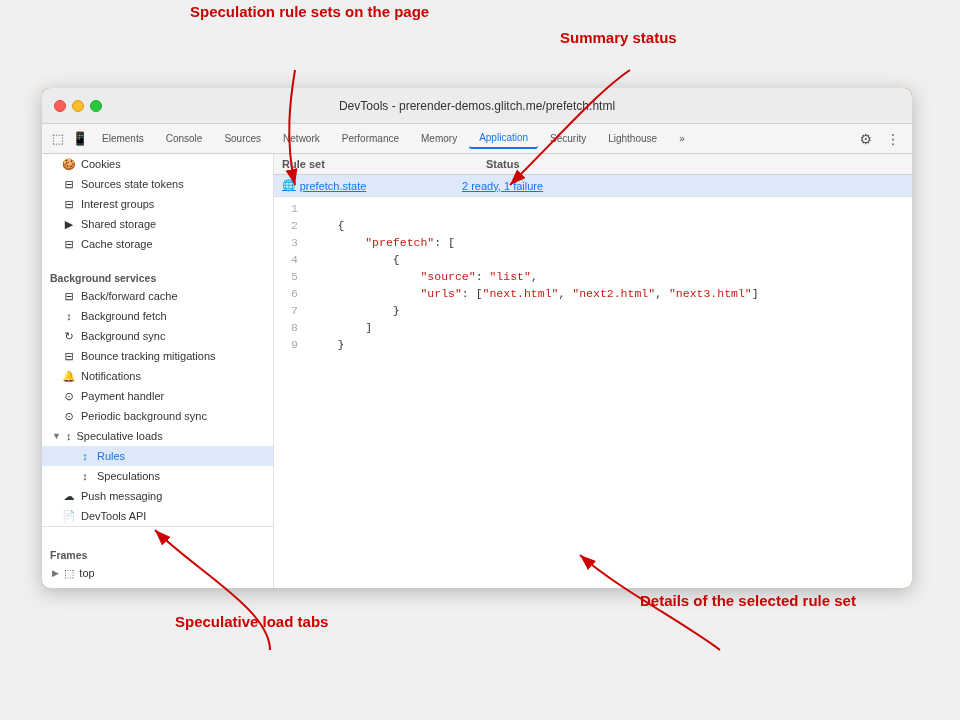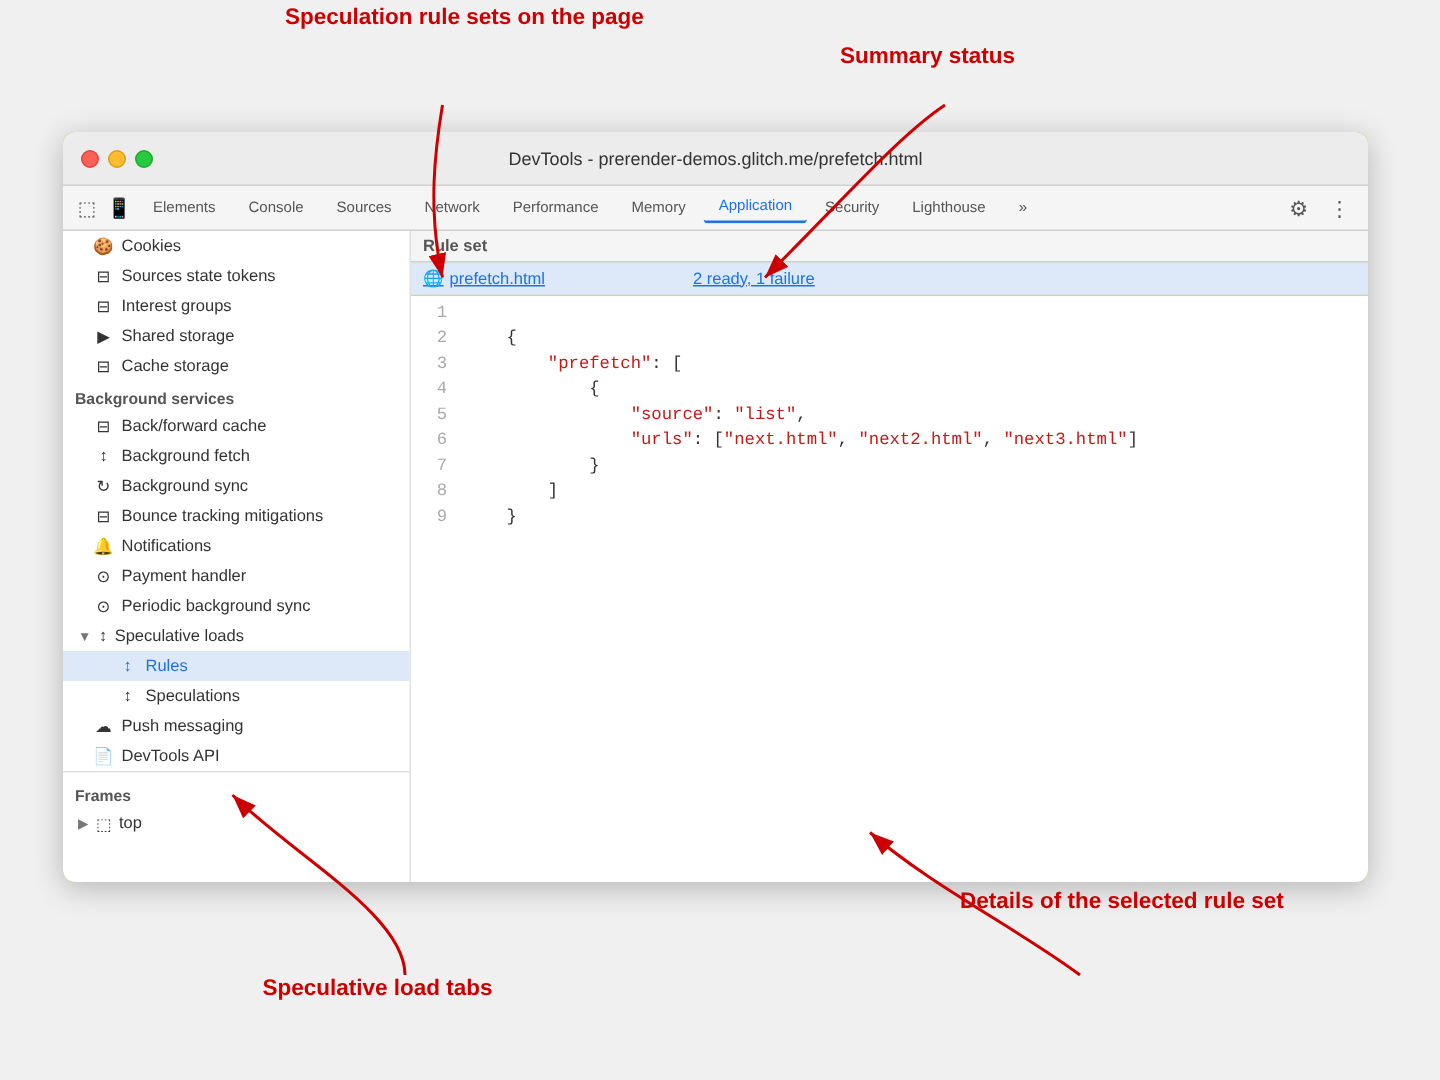--- a/index.html
+++ b/index.html
@@ -24,21 +24,21 @@
       pointer-events: none;
     }
 
     
     .browser-window {
       position: absolute;
       top: 88px;
       left: 42px;
       width: 870px;
       height: 500px;
-      background: #84cc16;
+      background: #a16207;
       border-radius: 8px;
       box-shadow: 0 4px 20px rgba(0,0,0,0.25);
       overflow: hidden;
     }
 
     
     .title-bar {
       height: 36px;
       background: #ececec;
       border-bottom: 1px solid #d0d0d0;
@@ -123,20 +123,21 @@
       border-right: 1px solid #e0e0e0;
       overflow-y: auto;
       font-size: 11px;
       color: #333;
     }
     .sidebar-section-header {
       padding: 6px 8px 2px 8px;
       font-size: 10.5px;
       font-weight: 600;
       color: #555;
+      margin-top: 12px;
     }
     .sidebar-item {
       padding: 2px 8px 2px 20px;
       display: flex;
       align-items: center;
       gap: 5px;
       cursor: pointer;
       height: 20px;
       font-size: 11px;
     }
@@ -376,25 +377,26 @@
           <span>top</span>
         </div>
       </div>
     </div>
 
     <div class="main-content">
 
       <div class="top-panel">
         <div class="table-header">
           <span class="col-ruleset">Rule set</span>
+          <span class="col-status">Status</span>
         </div>
         <div class="table-row">
           <span class="rule-link">
             <span class="globe-icon">🌐</span>
-            <span>prefetch.html</span>
+            <span>prefetch.state</span>
           </span>
           <span class="col-status">
             <span style="color: #1a73e8; text-decoration: underline; text-align: right;">2 ready, 1 failure</span>
           </span>
         </div>
       </div>
 
       <div class="bottom-panel">
         <div class="code-area">
           <div class="code-line">
@@ -461,14 +463,14 @@
   <path d="M 630 70 C 600 90, 565 130, 510 185" stroke="#cc0000" stroke-width="2" fill="none" marker-end="url(#arrowhead2)"></path>
 
   <path d="M 270 650 C 270 610, 195 570, 155 530" stroke="#cc0000" stroke-width="2" fill="none" marker-end="url(#arrowhead3)"></path>
 
   <path d="M 720 650 C 680 620, 620 590, 580 555" stroke="#cc0000" stroke-width="2" fill="none" marker-end="url(#arrowhead4)"></path>
 </svg>
 
 <div class="annotation" style="top: 2px; left: 190px;">Speculation rule sets
 on the page</div>
 <div class="annotation" style="top: 28px; left: 560px;">Summary status</div>
-<div class="annotation" style="top: 649px; left: 175px;">Speculative load tabs</div>
+<div class="annotation" style="top: 612px; left: 175px;">Speculative load tabs</div>
 <div class="annotation" style="top: 591px; left: 640px;">Details of the selected rule set</div>
 
 </body></html>

